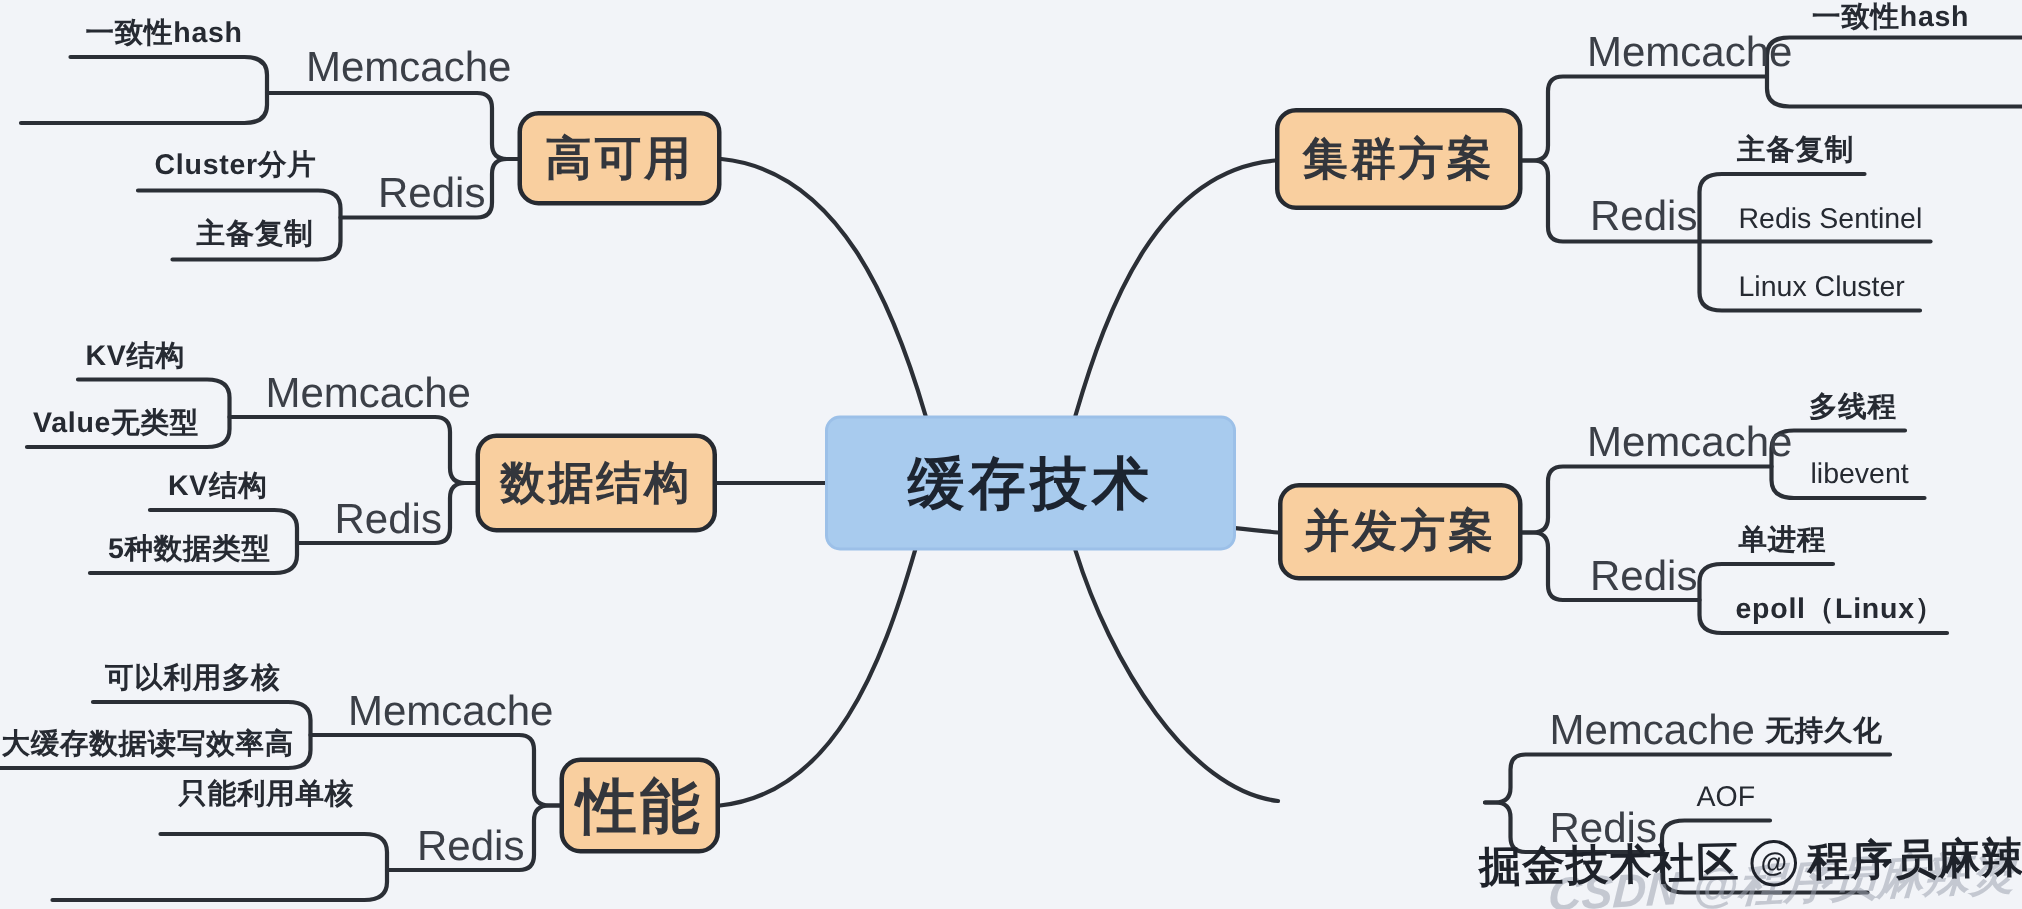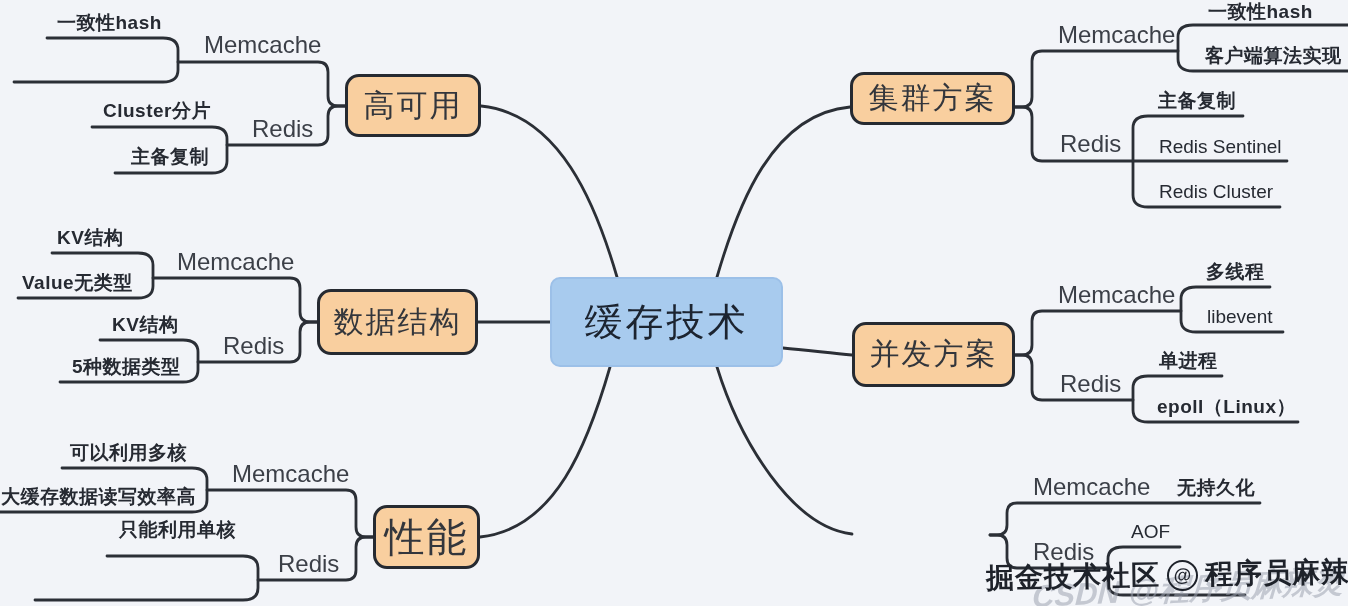--- a/index.html
+++ b/index.html
@@ -5,33 +5,33 @@
   html,body{margin:0;padding:0;}
   .stage{
     position:relative;width:1348px;height:606px;
     background:#f2f4f8;overflow:hidden;
     font-family:"Liberation Sans","DejaVu Sans",sans-serif;
   }
   .stage svg{position:absolute;left:0;top:0;}
   .stage svg path{fill:none;stroke:#2b2f36;stroke-width:2.8;stroke-linecap:round;}
   .topic{
     position:absolute;display:flex;align-items:center;justify-content:center;
-    box-sizing:border-box;white-space:nowrap;font-weight:400;letter-spacing:2px;
+    box-sizing:border-box;white-space:nowrap;font-weight:700;letter-spacing:2px;
   }
   .orange{
     background:#f9cf9f;border:3.5px solid #262a31;border-radius:14px;
     color:#33363c;font-size:30px;
   }
   .center-topic{
     background:#a8cbee;border:2px solid #9cc0e8;border-radius:10px;
     color:#1c2430;font-size:38px;letter-spacing:3px;
   }
   .lbl{
     position:absolute;white-space:nowrap;color:#3b3f47;
-    font-size:24px;font-weight:500;line-height:22px;text-align:center;
+    font-size:28px;font-weight:500;line-height:22px;text-align:center;
   }
   .leaf{
     position:absolute;white-space:nowrap;color:#262a32;
     font-size:19px;font-weight:700;line-height:24px;letter-spacing:0.5px;
   }
   .leaf.latin{font-weight:500;letter-spacing:0;}
   .wm-light{
     position:absolute;left:1032px;top:568px;white-space:nowrap;
     color:rgba(158,164,176,0.55);font-size:31px;font-weight:700;font-style:italic;
     transform:rotate(-3deg) skewX(-6deg);
@@ -85,26 +85,26 @@
     <path d="M1015,355 L1022,355 Q1032,355 1032,345 L1032,321 Q1032,311 1042,311 L1181,311"></path>
     <path d="M1015,355 L1022,355 Q1032,355 1032,365 L1032,390 Q1032,400 1042,400 L1133,400"></path>
     <path d="M1270,287 L1196,287 Q1181,287 1181,299 L1181,320 Q1181,332 1196,332 L1283,332"></path>
     <path d="M1222,376 L1148,376 Q1133,376 1133,388 L1133,410 Q1133,422 1148,422 L1298,422"></path>
 
     <path d="M990,535 L997,535 Q1007,535 1007,525 L1007,513 Q1007,503 1017,503 L1260,503"></path>
     <path d="M990,535 L997,535 Q1007,535 1007,545 L1007,558 Q1007,568 1017,568 L1108,568"></path>
     <path d="M1180,547 L1123,547 Q1108,547 1108,559 L1108,583 Q1108,595 1123,595 L1245,595"></path>
   </svg>
 
-  <div class="topic center-topic" style="left:550px;top:277px;width:233px;height:90px">缓存技术</div>
+  <div class="topic center-topic" style="left:550px;top:277px;width:274px;height:90px">缓存技术</div>
 
   <div class="topic orange" style="left:345px;top:74px;width:136px;height:63px;font-size:31px">高可用</div>
   <div class="topic orange" style="left:317px;top:289px;width:161px;height:66px">数据结构</div>
   <div class="topic orange" style="left:373px;top:505px;width:107px;height:64px;font-size:40px">性能</div>
-  <div class="topic orange" style="left:850px;top:72px;width:165px;height:53px">集群方案</div>
+  <div class="topic orange" style="left:850px;top:72px;width:165px;height:68px">集群方案</div>
   <div class="topic orange" style="left:852px;top:322px;width:163px;height:65px">并发方案</div>
 
   <div class="lbl" style="left:204px;top:34px">Memcache</div>
   <div class="leaf" style="left:57px;top:11px">一致性hash</div>
   <div class="lbl" style="left:252px;top:118px">Redis</div>
   <div class="leaf" style="left:103px;top:99px">Cluster分片</div>
   <div class="leaf" style="left:131px;top:145px">主备复制</div>
 
   <div class="lbl" style="left:177px;top:251px">Memcache</div>
   <div class="leaf" style="left:57px;top:226px">KV结构</div>
@@ -114,25 +114,24 @@
   <div class="leaf" style="left:72px;top:355px">5种数据类型</div>
 
   <div class="lbl" style="left:232px;top:463px">Memcache</div>
   <div class="leaf" style="left:70px;top:441px">可以利用多核</div>
   <div class="leaf" style="left:1px;top:485px">大缓存数据读写效率高</div>
   <div class="lbl" style="left:278px;top:553px">Redis</div>
   <div class="leaf" style="left:119px;top:518px">只能利用单核</div>
 
   <div class="lbl" style="left:1058px;top:24px">Memcache</div>
   <div class="leaf" style="left:1208px;top:0px">一致性hash</div>
-  <div class="leaf" style="left:1205px;top:44px">客户端算法实现</div>
   <div class="lbl" style="left:1060px;top:133px">Redis</div>
   <div class="leaf" style="left:1158px;top:89px">主备复制</div>
   <div class="leaf latin" style="left:1159px;top:135px">Redis Sentinel</div>
-  <div class="leaf latin" style="left:1159px;top:180px">Redis Cluster</div>
+  <div class="leaf latin" style="left:1159px;top:180px">Linux Cluster</div>
 
   <div class="lbl" style="left:1058px;top:284px">Memcache</div>
   <div class="leaf" style="left:1206px;top:260px">多线程</div>
   <div class="leaf latin" style="left:1207px;top:305px">libevent</div>
   <div class="lbl" style="left:1060px;top:373px">Redis</div>
   <div class="leaf" style="left:1159px;top:349px">单进程</div>
   <div class="leaf" style="left:1157px;top:395px">epoll（Linux）</div>
 
   <div class="lbl" style="left:1033px;top:476px">Memcache</div>
   <div class="leaf" style="left:1177px;top:476px">无持久化</div>

